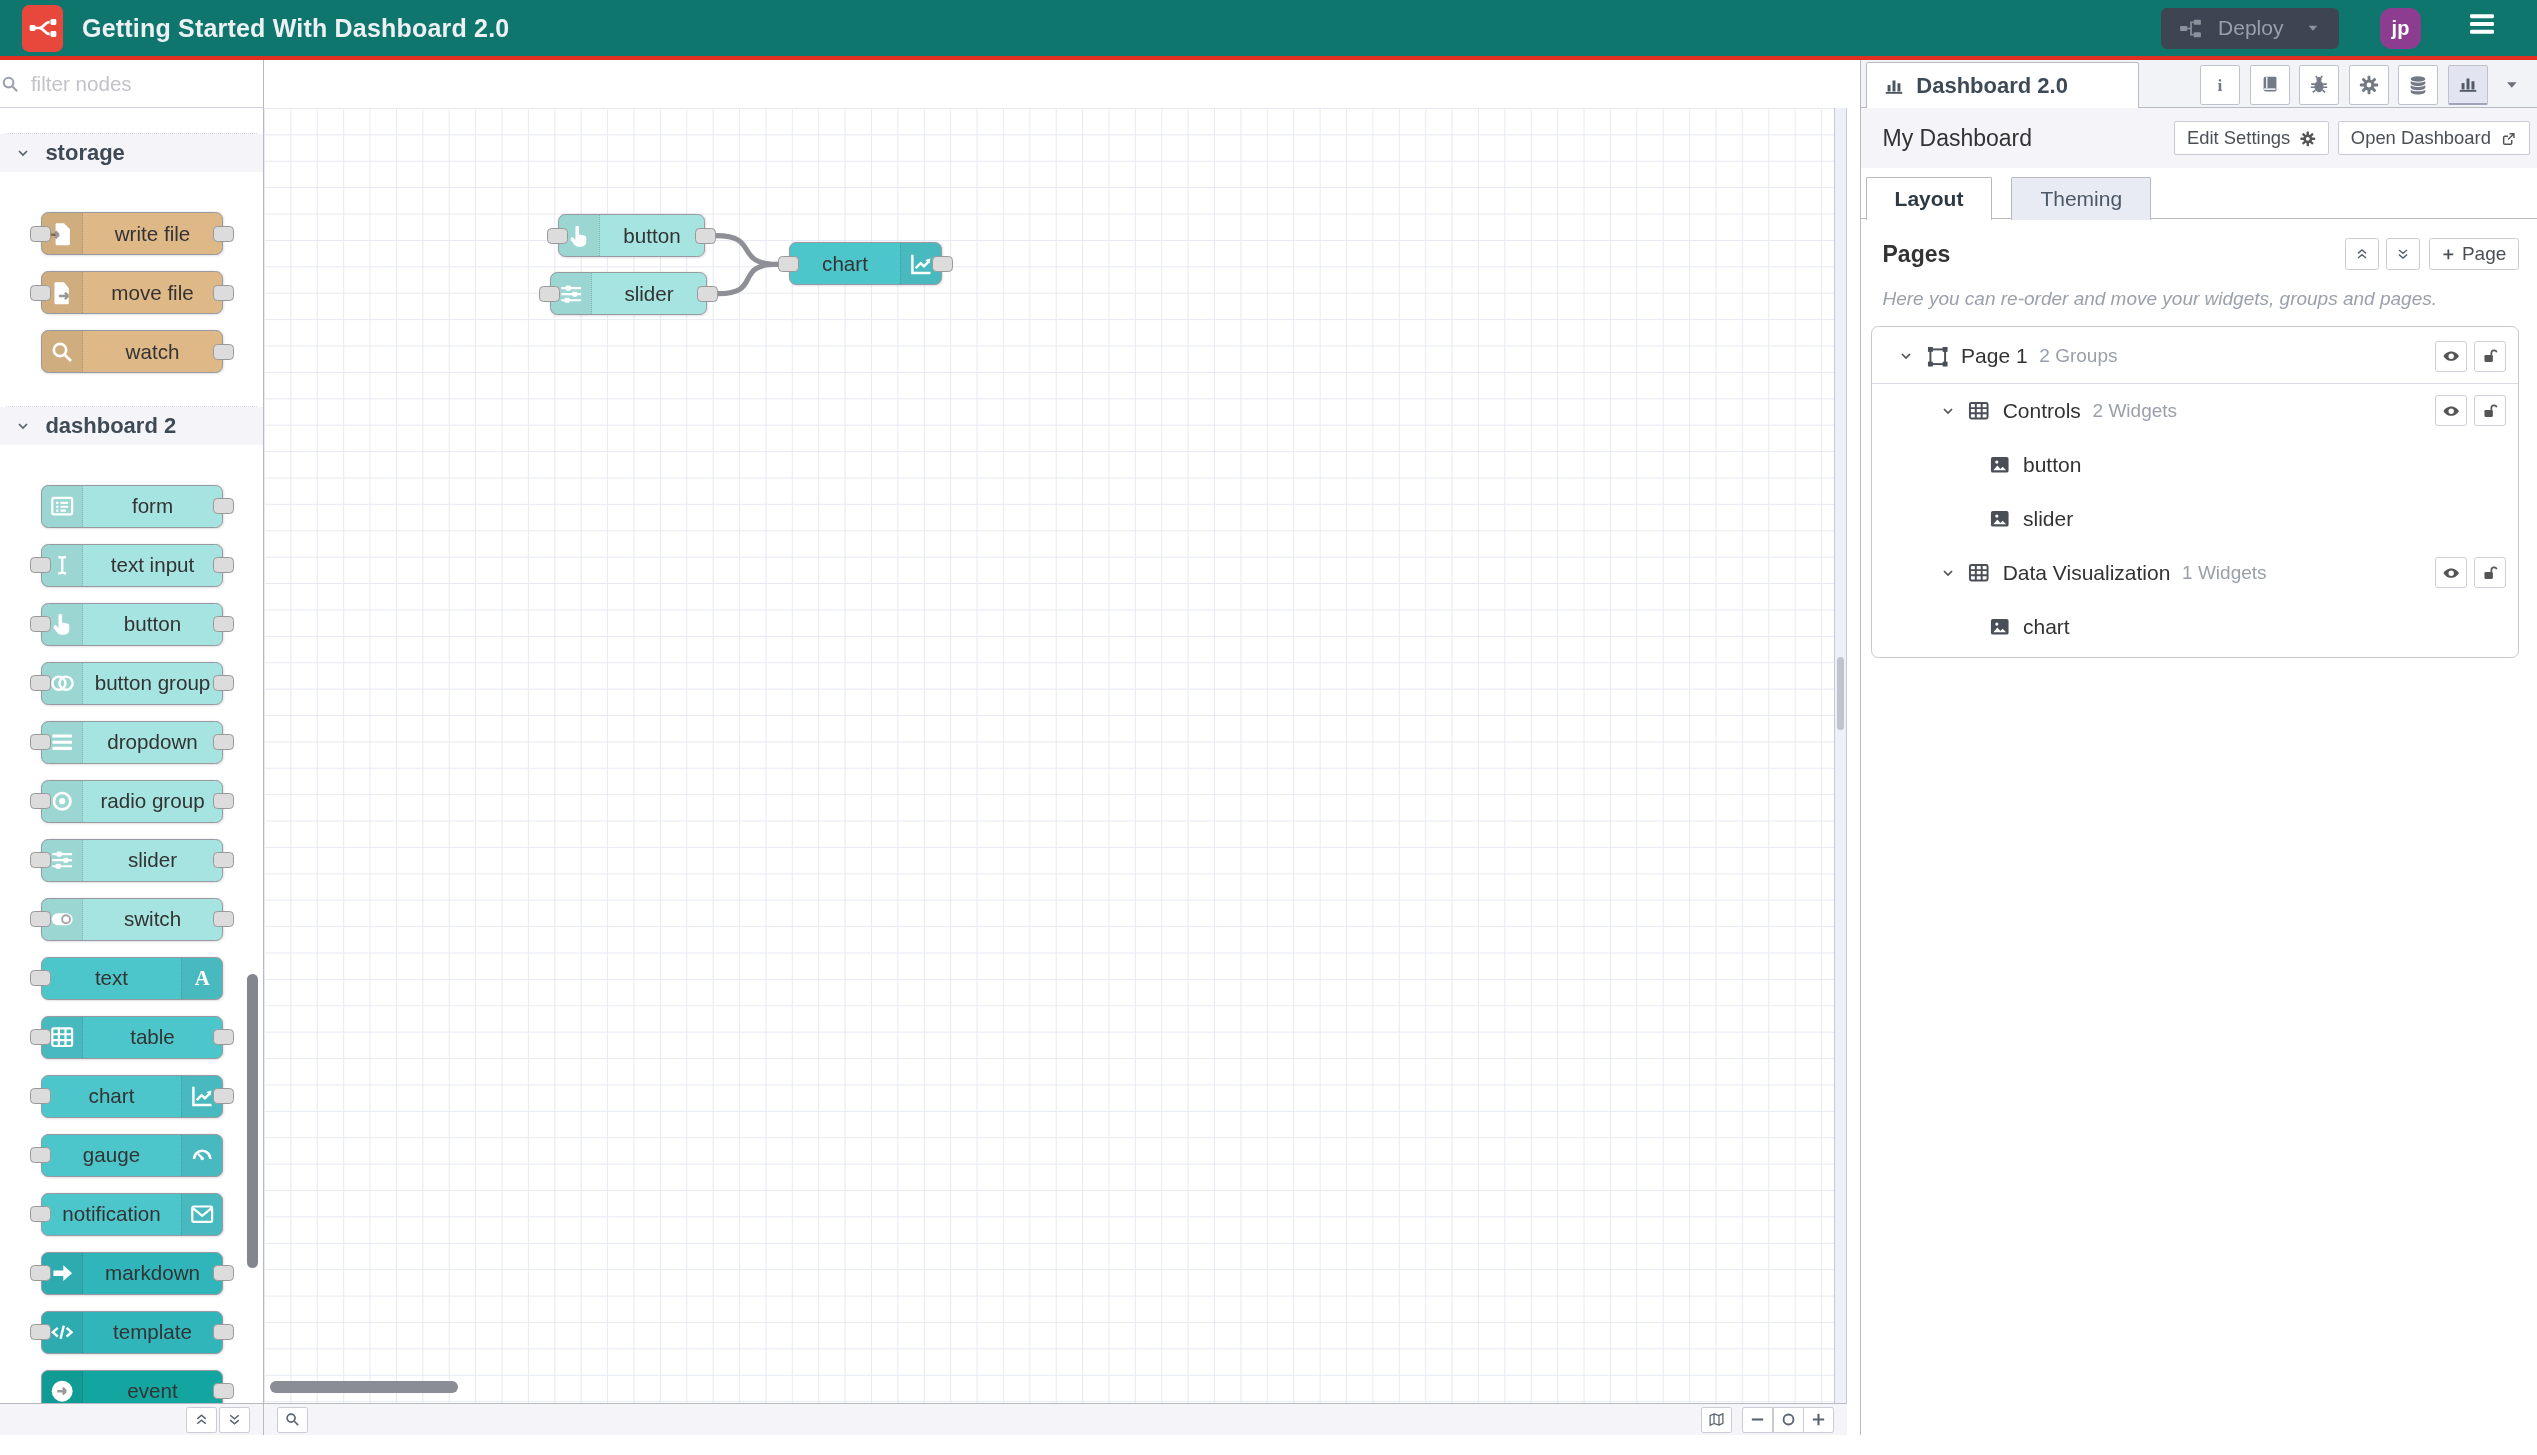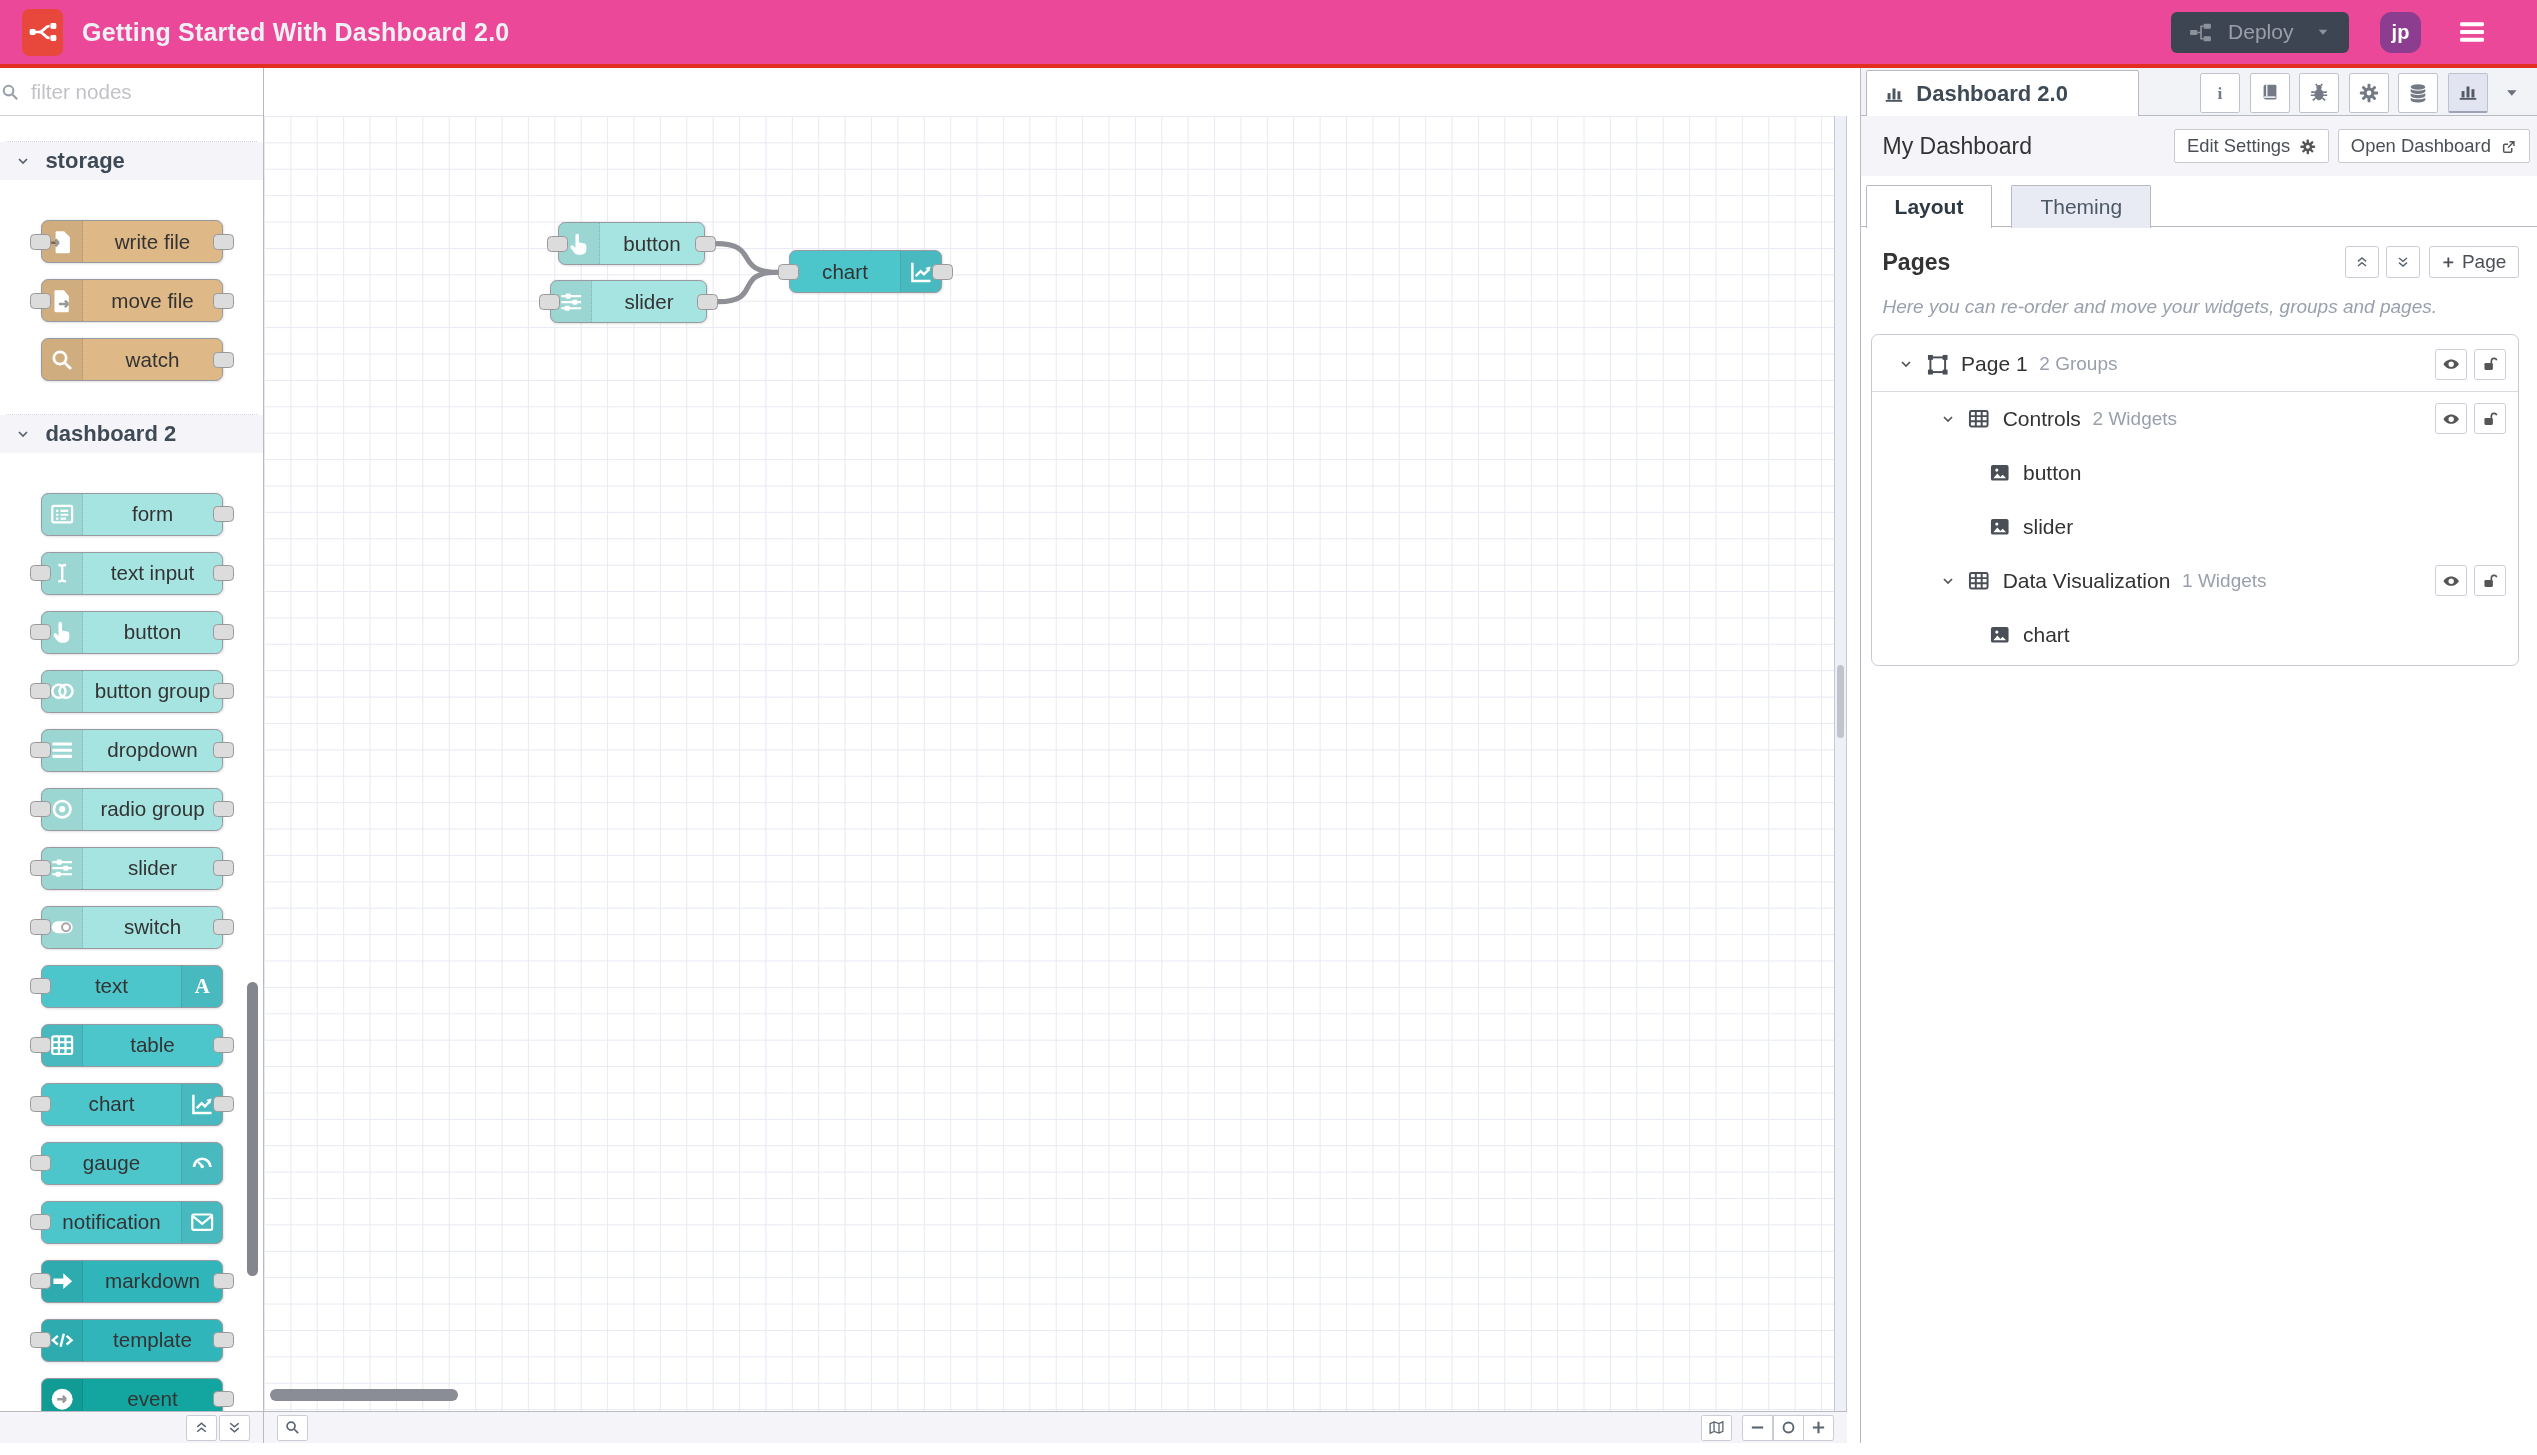--- a/index.html
+++ b/index.html
@@ -2,25 +2,25 @@
 <html style="font-size:11.7px"><head>
 <meta charset="utf-8">
 <style>
   * { box-sizing: border-box; margin: 0; padding: 0; }
   html,body { width:2538px; height:1455px; overflow:hidden; background:#fff;
     font-family:"Liberation Sans","DejaVu Sans",sans-serif; }
   .icon{display:inline-flex;align-items:center;justify-content:center;flex:none}
   .icon svg{width:100%;height:100%}
 
   
-  .app-header{height:64px;background:#ec4899;display:flex;align-items:center;padding:0 46px 0 22px}
+  .app-header{height:56px;background:#0f766e;display:flex;align-items:center;padding:0 36px 0 22px}
   .logo{width:41px;height:47px;background:#e8483c;border-radius:7.3px;display:flex;align-items:center;justify-content:center}
   .logo .icon{width:32px;height:32px}
   .app-title{color:#eef1f4;font-size:25px;font-weight:bold;margin-left:19px;letter-spacing:0.2px}
-  .header-right{margin-left:auto;display:flex;align-items:center;gap:31px}
+  .header-right{margin-left:auto;display:flex;align-items:flex-start;gap:41px}
   .deploy-btn{height:41px;background:#3e4552;border-radius:5.9px;display:flex;align-items:center;gap:14.7px;
     padding:0 17.6px;color:#99a0aa;font-size:21px;cursor:default}
   .deploy-btn .icon{width:25px;height:25px;color:#8b929c}
   .deploy-btn .caret{width:16px;height:16px;margin-left:7.3px}
   .avatar{width:41px;height:41px;border-radius:11.7px;background:#8d3d90;color:#fff;font-size:20px;font-weight:bold;
     display:flex;align-items:center;justify-content:center}
   .burger{width:40px;height:32px;color:#fff}
   .red-line{height:4.4px;background:#e22f21}
 
   

